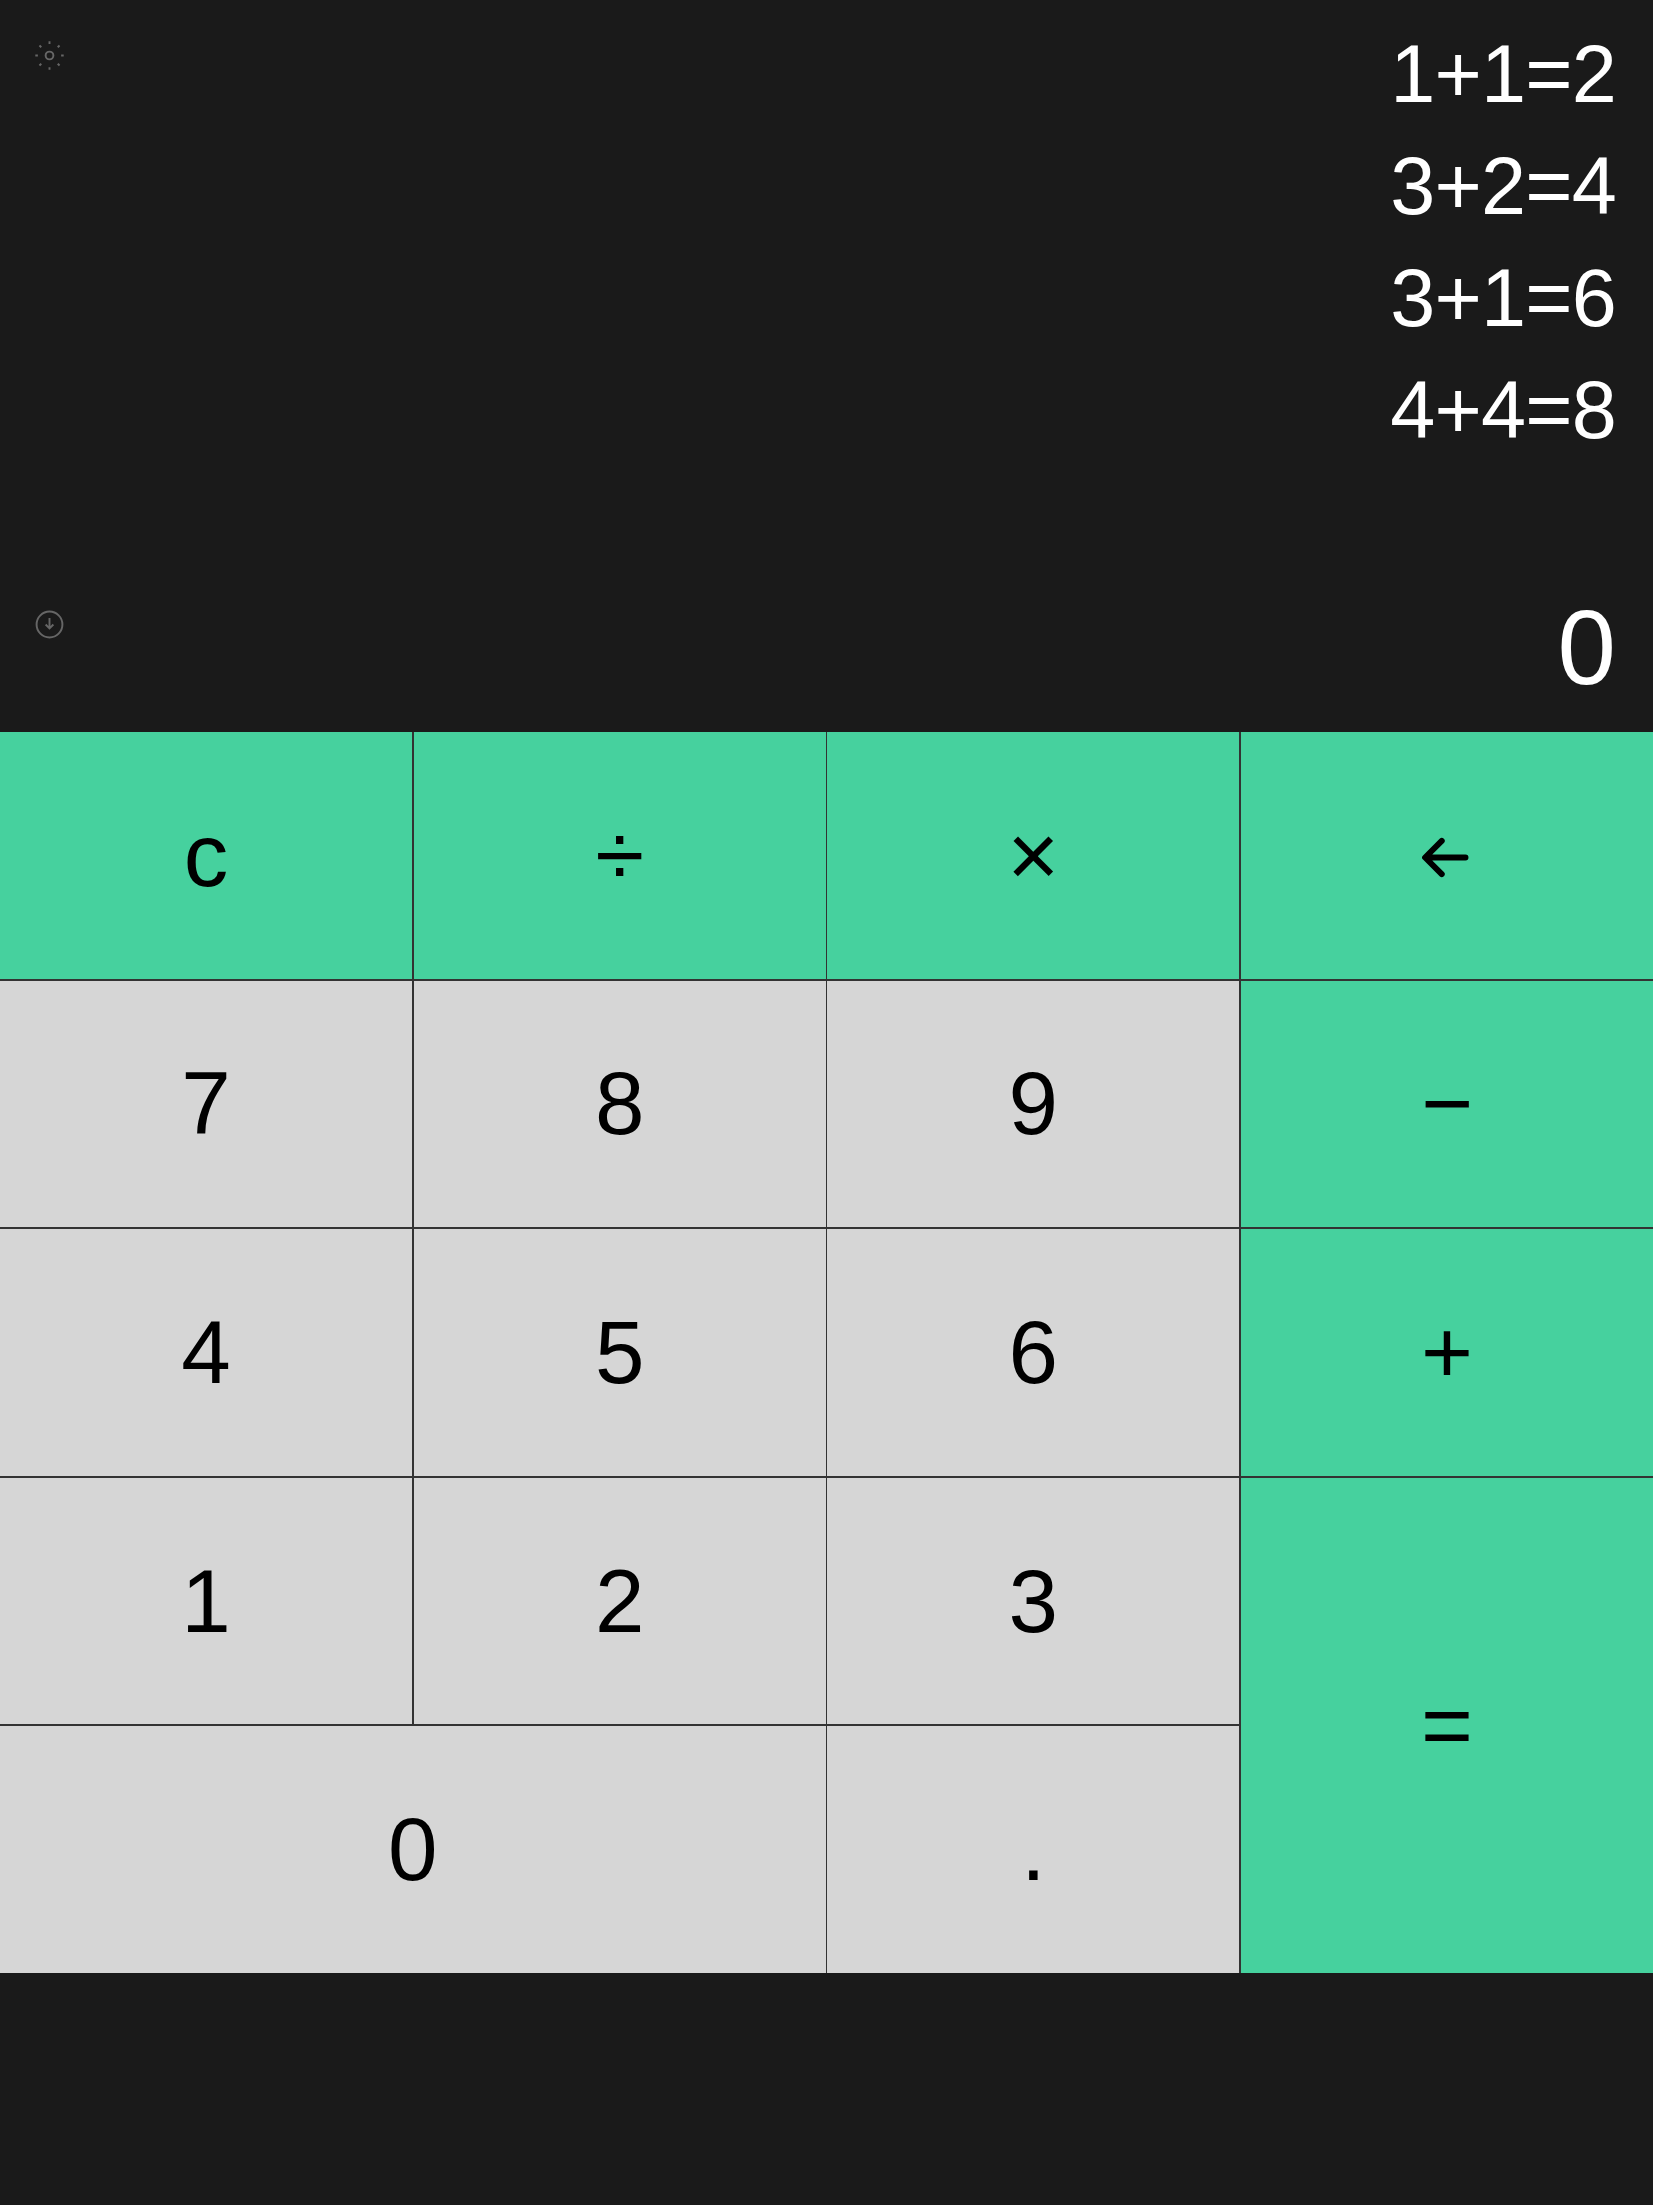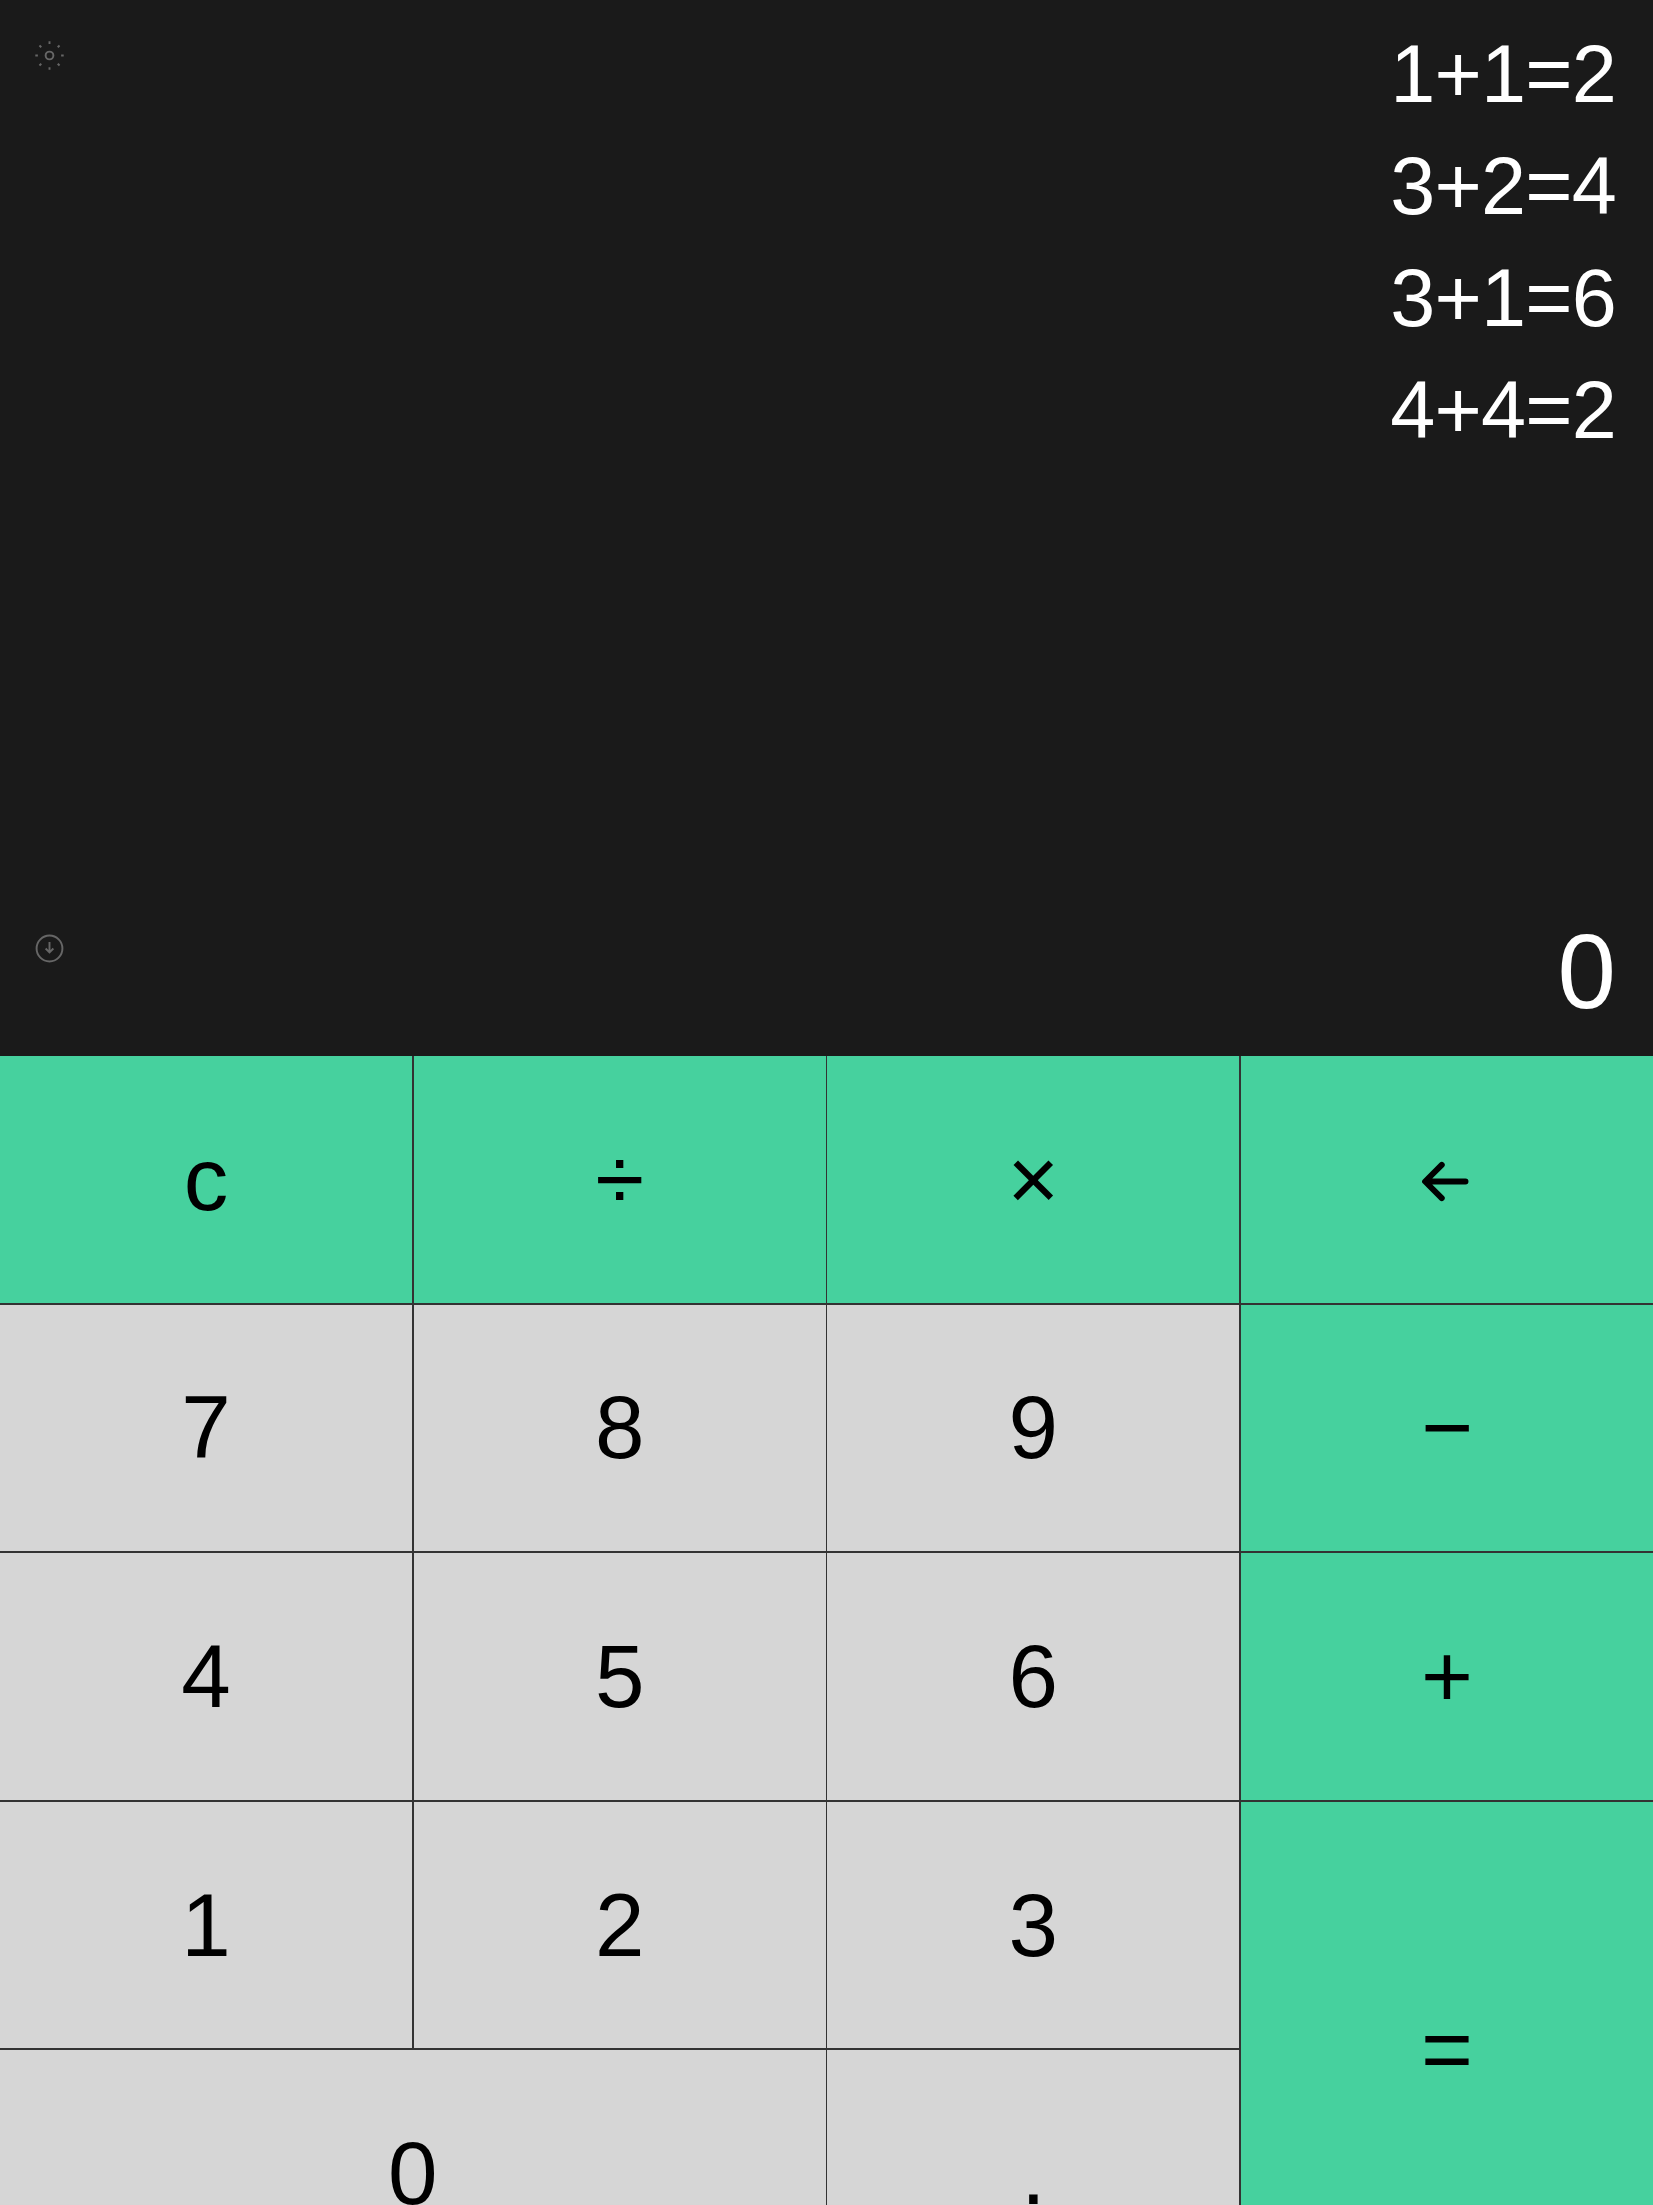--- a/index.html
+++ b/index.html
@@ -11,21 +11,21 @@
     body {
       width: 1653px;
       height: 2205px;
       font-family: -apple-system, BlinkMacSystemFont, "Helvetica Neue", Arial, sans-serif;
       background: #1a1a1a;
       overflow: hidden;
     }
     
     .display-area {
       background: #1a1a1a;
-      height: 1056px;
+      height: 732px;
       position: relative;
       padding: 24px 32px;
     }
     
     .settings-icon {
       position: absolute;
       top: 40px;
       left: 34px;
       color: #666;
     }
@@ -124,21 +124,21 @@
     <svg viewBox="0 0 24 24" fill="none" stroke="currentColor" stroke-width="1.5">
       <circle cx="12" cy="12" r="10"></circle>
       <path d="M12 7v8m-3-3l3 3 3-3"></path>
     </svg>
   </div>
 
   <div class="history">
     <span class="history-line">1+1=2</span>
     <span class="history-line">3+2=4</span>
     <span class="history-line">3+1=6</span>
-    <span class="history-line">4+4=2</span>
+    <span class="history-line">4+4=8</span>
   </div>
 
   <div class="current-value">0</div>
 </div>
 
 <div class="keypad">
 
   <div class="key key-operator">c</div>
   <div class="key key-operator">÷</div>
   <div class="key key-operator">×</div>

